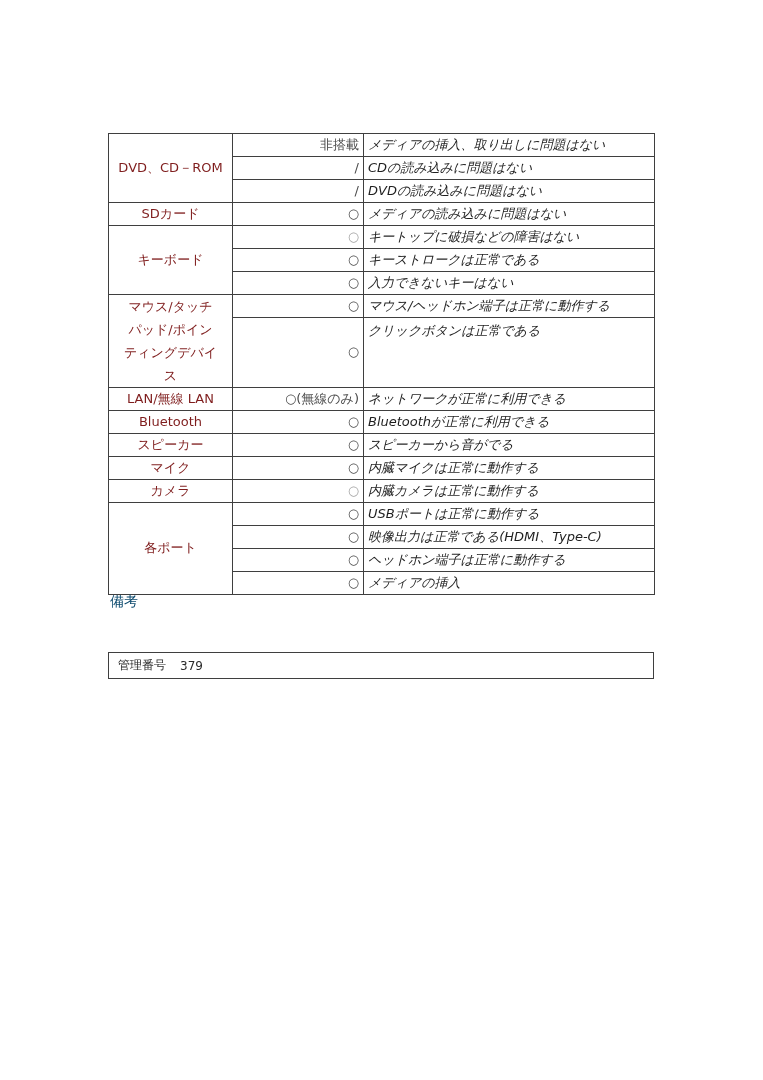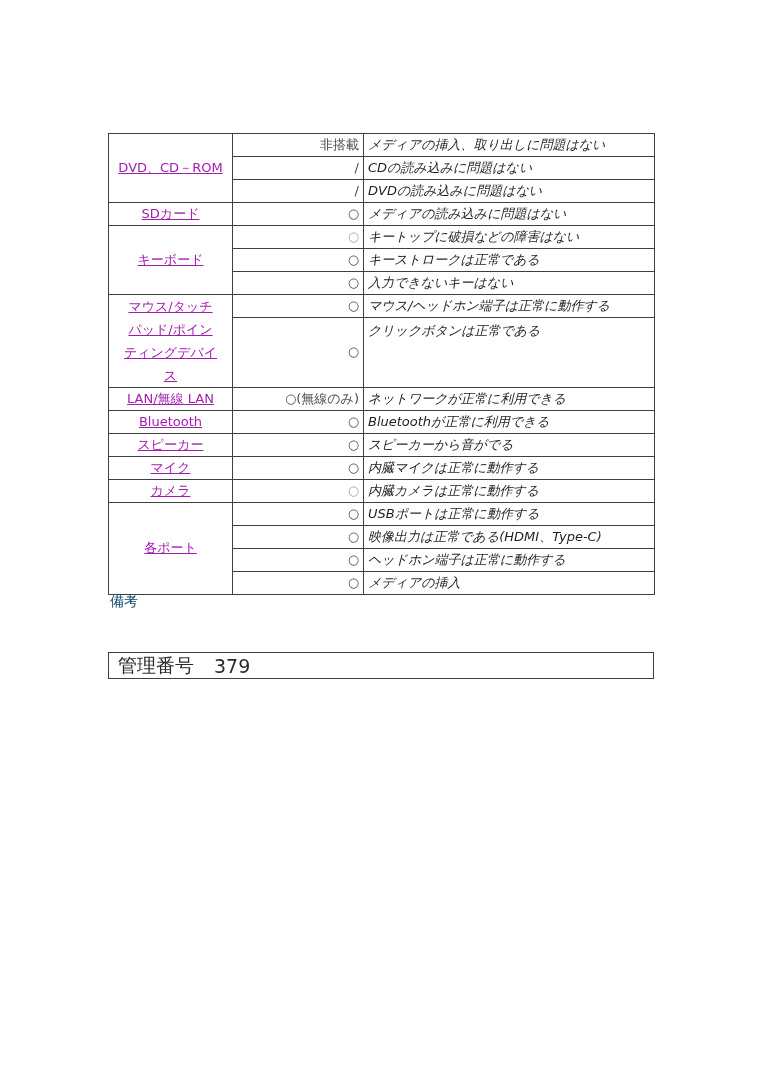--- a/index.html
+++ b/index.html
@@ -29,22 +29,21 @@
   table.check-table td {
     border: 1px solid #3f3f3f;
     height: 23px;
     padding: 0 4px;
     vertical-align: middle;
     overflow: hidden;
     line-height: 1.25;
   }
   td.device {
     text-align: center;
-    color: #a21caf;
-    text-decoration: underline;
+    color: #7f1d1d;
   }
   td.device.multiline {
     white-space: pre-line;
     line-height: 23px;
   }
   td.status {
     text-align: right;
     color: #4a4a4a;
   }
   td.status.light {
@@ -76,25 +75,25 @@
   .mgmt-box {
     position: absolute;
     left: 108px;
     top: 652px;
     width: 546px;
     height: 27px;
     border: 1px solid #3f3f3f;
     display: flex;
     align-items: center;
     padding: 0 9px;
-    font-size: 19px;
+    font-size: 12px;
     color: #2a2a2a;
   }
   .mgmt-number {
-    margin-left: 20px;
+    margin-left: 14px;
   }
 </style>
 </head>
 <body>
 
 <div class="page">
 
   <table class="check-table">
     <colgroup>
       <col style="width:124px">

